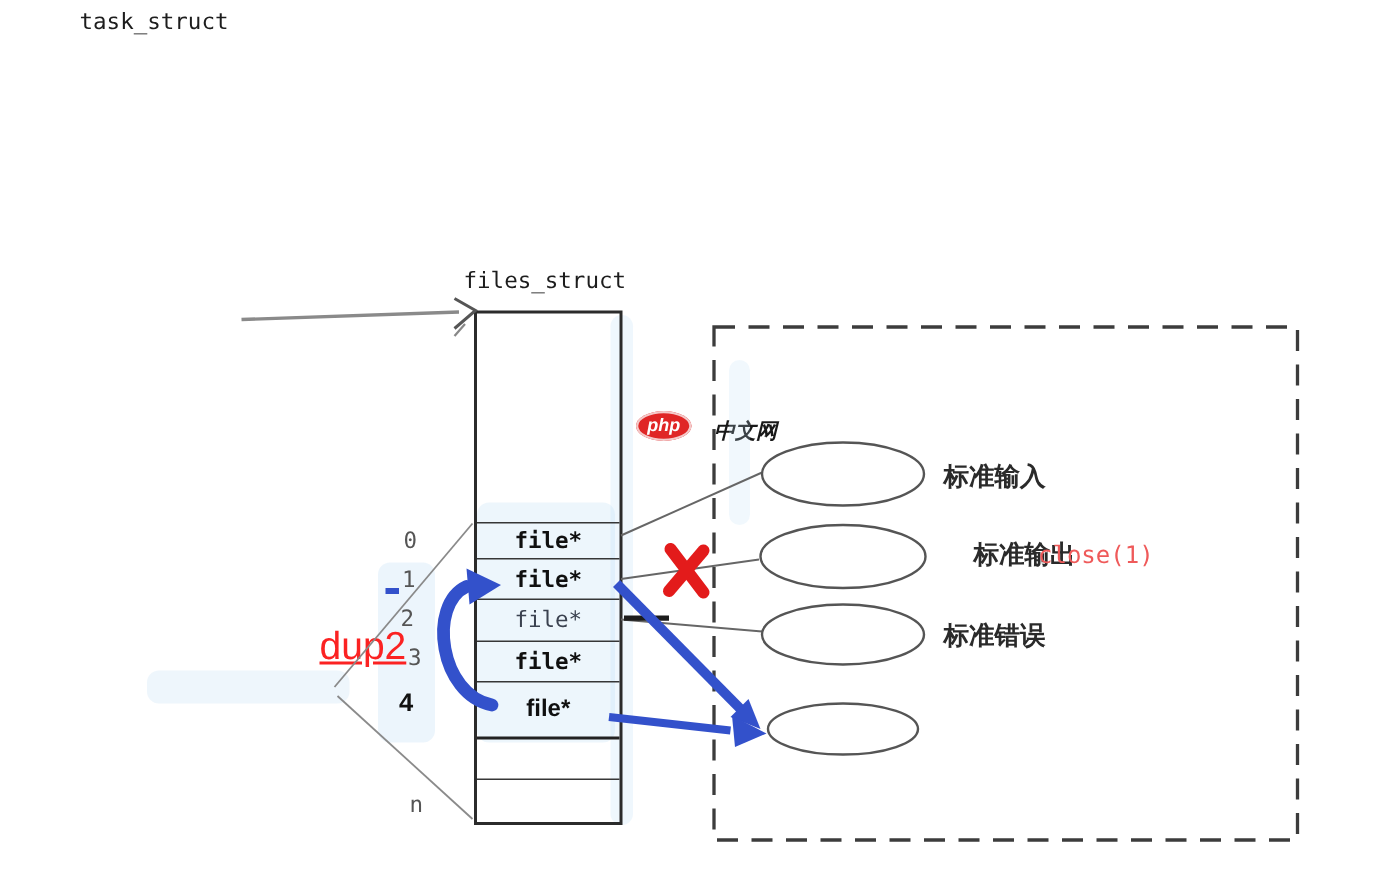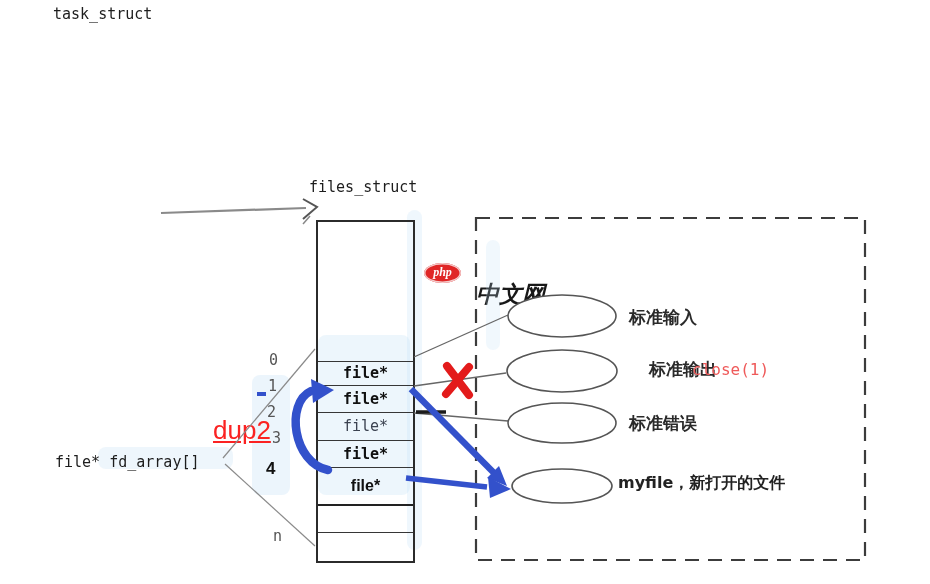--- a/index.html
+++ b/index.html
@@ -18,21 +18,21 @@
     left:37px;top:33px;width:121px;height:267px;
     border:2px solid #2a2a2a;border-top-width:3px;background:transparent;z-index:2;
   }
   .task-files-row{
     position:absolute;left:0;top:157px;width:100%;height:36px;
     border-top:1px solid #4a4a4a;border-bottom:2px solid #333;
     font-size:15px;line-height:34px;padding-left:16px;box-sizing:border-box;
   }
   
   .files-box{
-    left:316px;top:220px;width:95px;height:339px;
+    left:316px;top:207px;width:95px;height:339px;
     border:2px solid #2b2b2b;z-index:2;background:transparent;
   }
   .fd-row{
     position:absolute;left:0;width:100%;box-sizing:border-box;
     border-top:1.5px solid #363636;
     font-size:15px;text-align:center;color:#101010;
   }
   .fd-r0{top:139px;height:24px;line-height:23px;font-weight:600;}
   .fd-r1{top:163px;height:27px;line-height:26px;font-weight:700;}
   .fd-r2{top:190px;height:28px;line-height:27px;font-weight:400;color:#3b4250;}
@@ -50,28 +50,28 @@
     font-family:"Liberation Sans","DejaVu Sans",sans-serif;}
   .close-label{font-size:16px;color:var(--close-red,#ef5a5a);z-index:3;}
   
   .cn-label{font-size:17px;font-weight:700;color:#2a2a2a;z-index:3;
     font-family:"DejaVu Sans","Liberation Sans",sans-serif;}
   .myfile-label{font-size:16px;font-weight:600;color:#222;z-index:3;
     font-family:"DejaVu Sans","Liberation Sans",sans-serif;}
   
   .wm{z-index:4;}
   .wm-badge{
-    position:absolute;left:424px;top:263px;width:37px;height:20px;border-radius:50%;
+    position:absolute;left:424px;top:274px;width:37px;height:20px;border-radius:50%;
     background:var(--wm-red,#e02626);color:#fff;font-style:italic;font-weight:700;
     font-size:12px;text-align:center;line-height:19px;
-    font-family:Liberation Serif, serif;
+    font-family:Liberation Sans, sans-serif;
     box-shadow:0 0 0 1.5px #f4caca inset;
   }
   .wm-site{
-    position:absolute;left:476px;top:279px;font-size:23px;font-weight:700;
+    position:absolute;left:476px;top:279px;font-size:14px;font-weight:700;
     font-style:italic;color:#181818;
     font-family:"DejaVu Sans","Liberation Sans",sans-serif;
   }
   svg.overlay{position:absolute;left:0;top:0;z-index:5;pointer-events:none;}
 </style>
 </head>
 <body>
 
 <div id="stage">
 
@@ -94,29 +94,27 @@
     <div class="fd-row fd-r6"></div>
   </div>
 
   <div class="abs txt fd-index" style="left:269px;top:351px;">0</div>
   <div class="abs txt fd-index" style="left:268px;top:377px;">1</div>
   <div class="abs txt fd-index" style="left:267px;top:403px;">2</div>
   <div class="abs txt fd-index" style="left:272px;top:429px;">3</div>
   <div class="abs txt fd-index fd-index-bold" style="left:266px;top:459px;">4</div>
   <div class="abs txt fd-index" style="left:273px;top:527px;">n</div>
 
-  <div class="abs txt struct-label" style="left:55px;top:453px;">file* fd_array[]</div>
 
   <div class="abs txt dup2-label" style="left:213px;top:415px;text-decoration:underline;">dup2</div>
 
   <div class="abs txt cn-label" style="left:629px;top:306px;">标准输入</div>
   <div class="abs txt cn-label" style="left:649px;top:358px;">标准输出</div>
   <div class="abs txt close-label mono" style="left:692px;top:360px;">close(1)</div>
   <div class="abs txt cn-label" style="left:629px;top:412px;">标准错误</div>
-  <div class="abs txt myfile-label" style="left:618px;top:473px;">myfile，新打开的文件</div>
 
   <div class="wm">
     <div class="wm-badge">php</div>
     <div class="wm-site">中文网</div>
   </div>
 
   <svg class="overlay" width="930" height="584" viewBox="0 0 930 584">
 
     <line x1="161" y1="213" x2="306" y2="208" stroke="#8a8a8a" stroke-width="2.2"></line>
     <path d="M303 199 L317 207 L303 219" fill="none" stroke="#555" stroke-width="2"></path>

